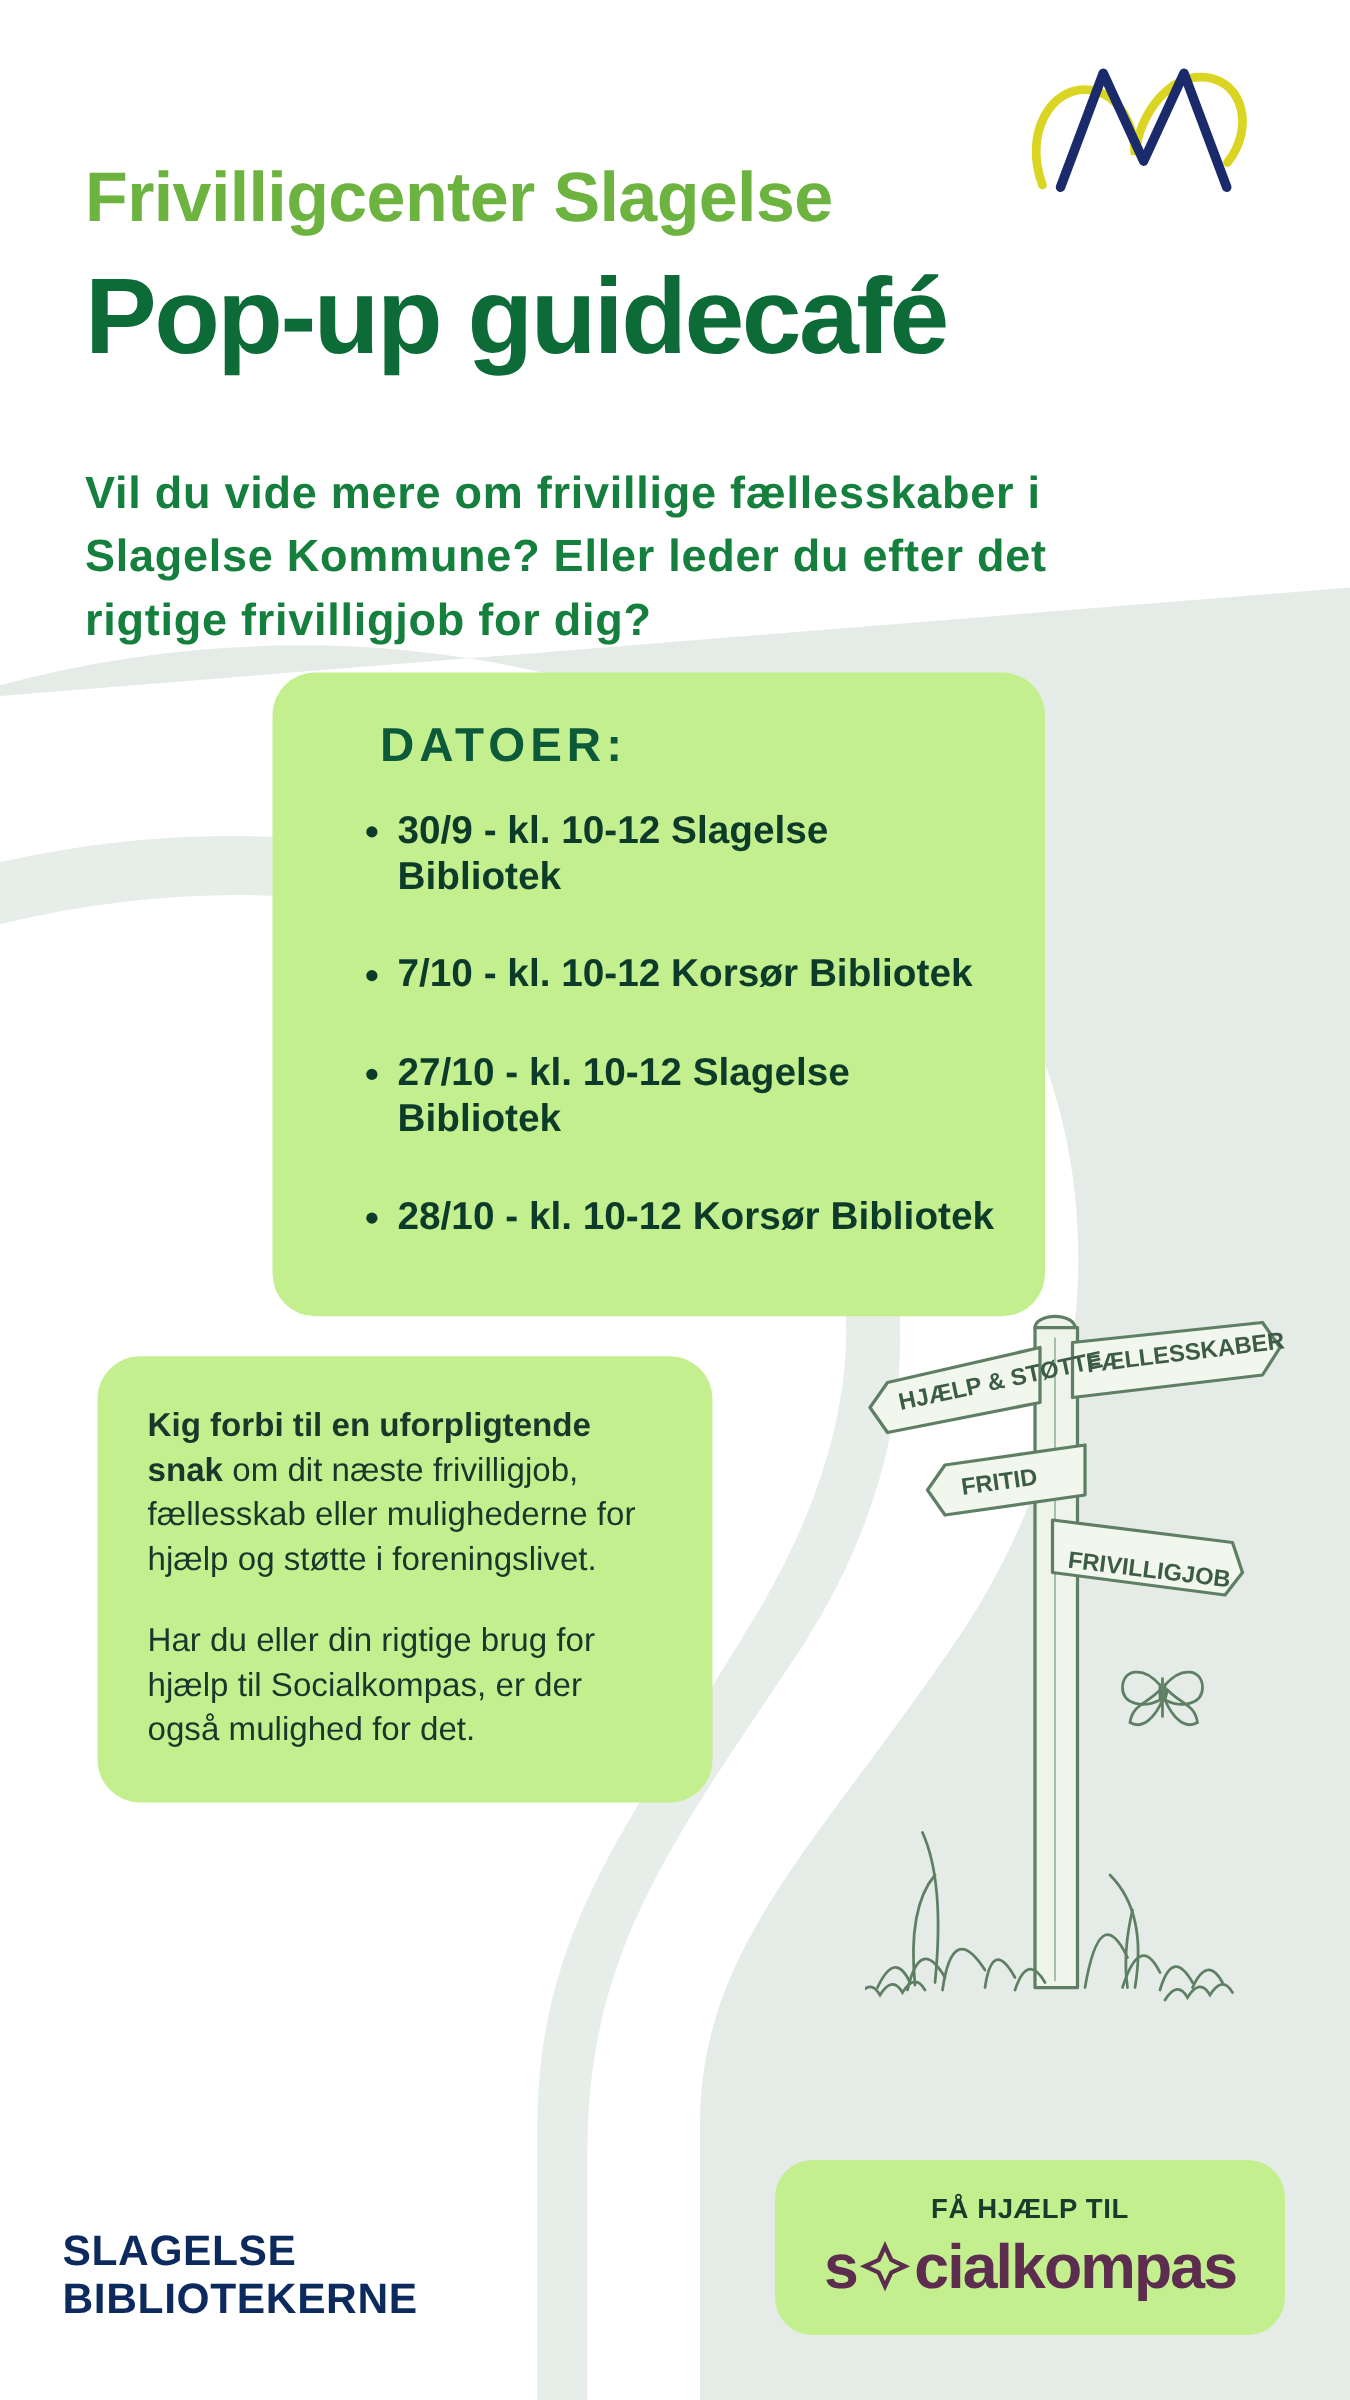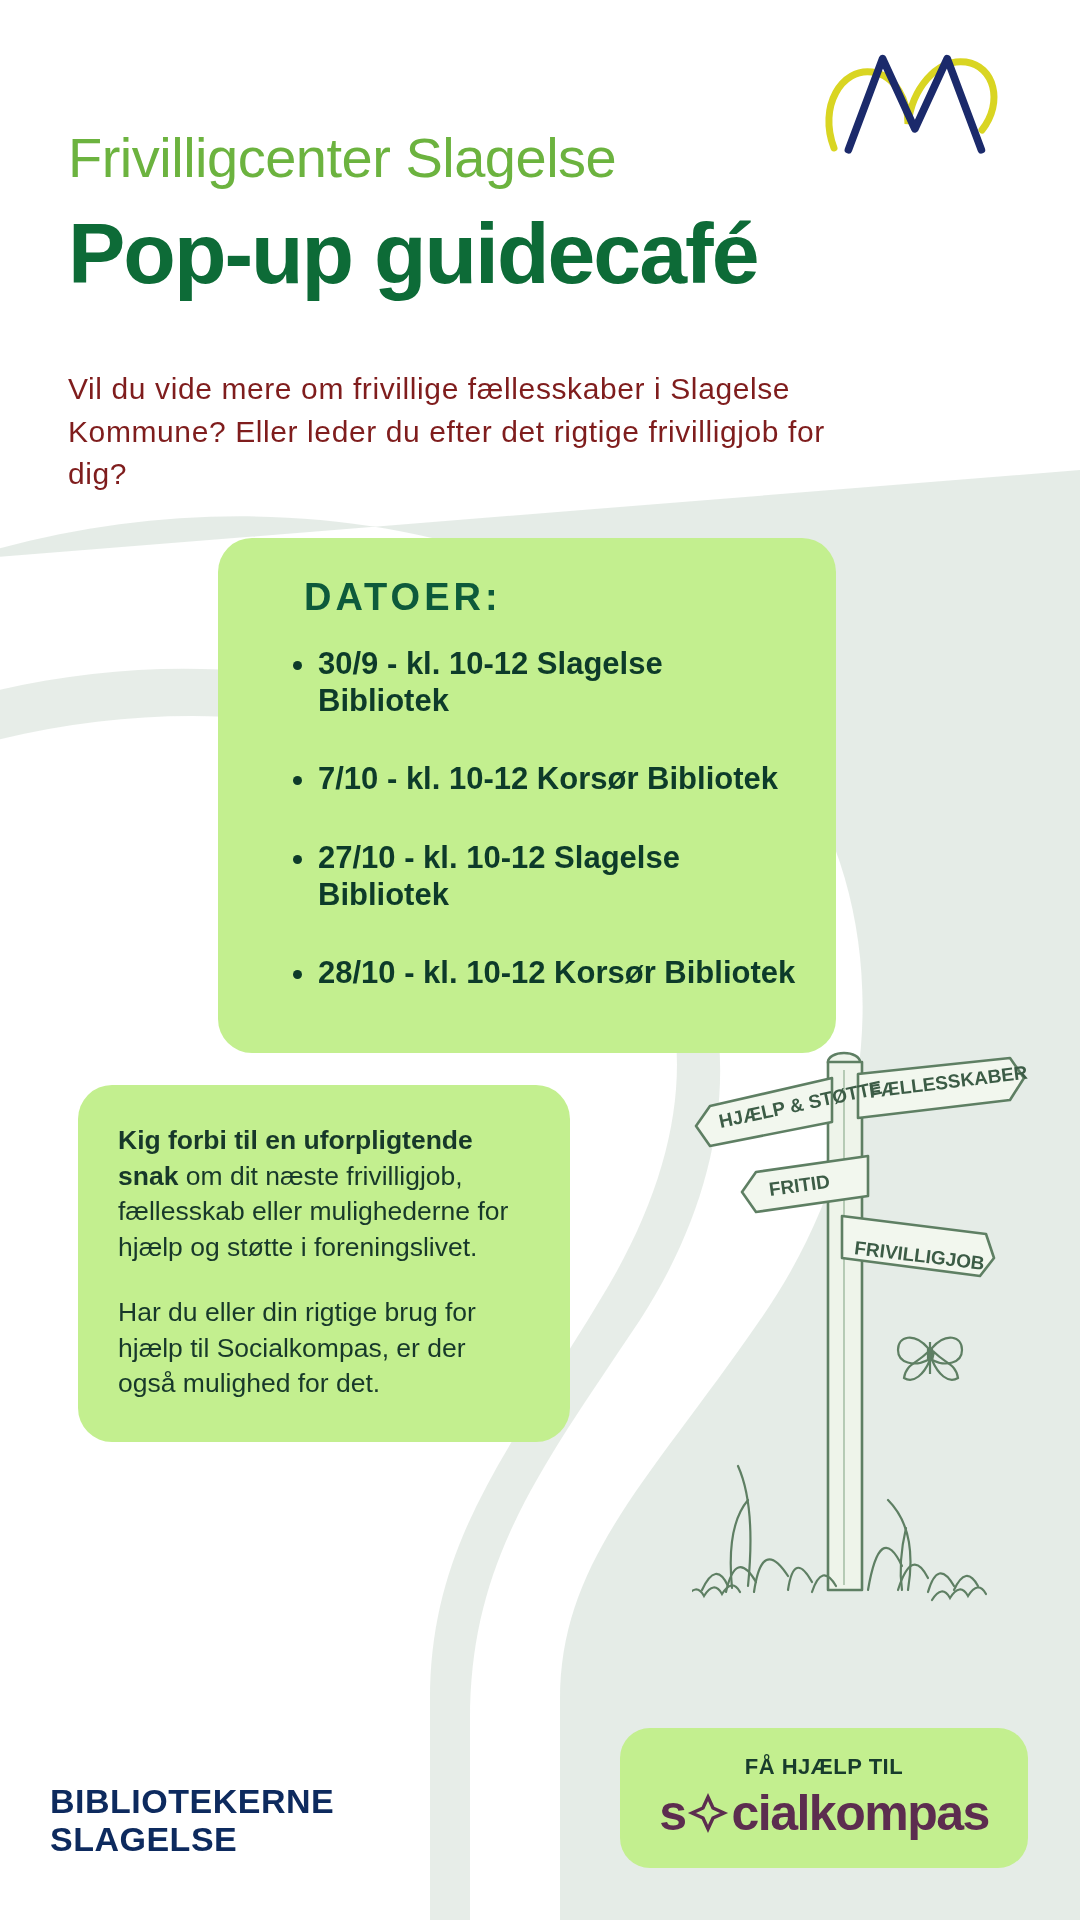--- a/index.html
+++ b/index.html
@@ -32,21 +32,21 @@
   
   .header {
     position: absolute;
     left: 68px;
     top: 130px;
     z-index: 3;
   }
   .brand-line {
     font-size: 56px;
     color: #6cb33f;
-    font-weight: 400;
+    font-weight: 700;
     letter-spacing: -0.5px;
     line-height: 1.0;
     white-space: nowrap;
   }
   .main-title {
     font-size: 86px;
     color: #0d6b37;
     font-weight: 800;
     letter-spacing: -2px;
     line-height: 1.05;
@@ -64,23 +64,23 @@
     z-index: 4;
   }
 
   
   .intro {
     position: absolute;
     left: 68px;
     top: 368px;
     width: 820px;
     z-index: 3;
-    font-size: 30px;
-    font-weight: 400;
-    color: #7f1d1d;
+    font-size: 36px;
+    font-weight: 700;
+    color: #15803d;
     line-height: 1.42;
     letter-spacing: 0.6px;
   }
 
   
   .dates-card {
     position: absolute;
     left: 218px;
     top: 538px;
     width: 618px;
@@ -286,17 +286,17 @@
       <svg width="44" height="44" viewBox="0 0 44 44" style="margin:0 1px;">
         <g stroke="#5c2d4f" stroke-width="3.4" fill="none" stroke-linecap="round">
           <path d="M22 6 L27 17 L38 22 L27 27 L22 38 L17 27 L6 22 L17 17 Z"></path>
         </g>
       </svg>
       <span>cialkompas</span>
     </div>
   </div>
 
   <div class="lib-logo">
+    <div>SLAGELSE</div>
     <div>BIBLIOTEKERNE</div>
-    <div>SLAGELSE</div>
   </div>
 
 </div>
 
 </body></html>

